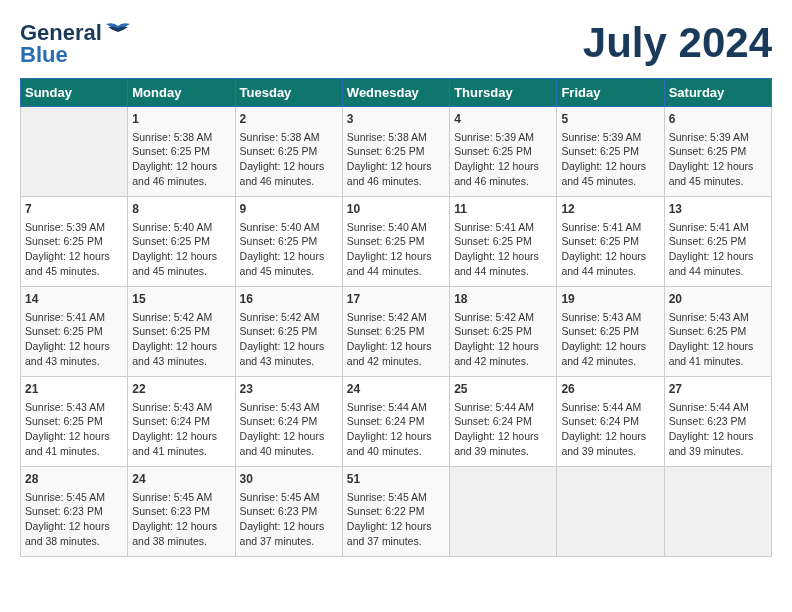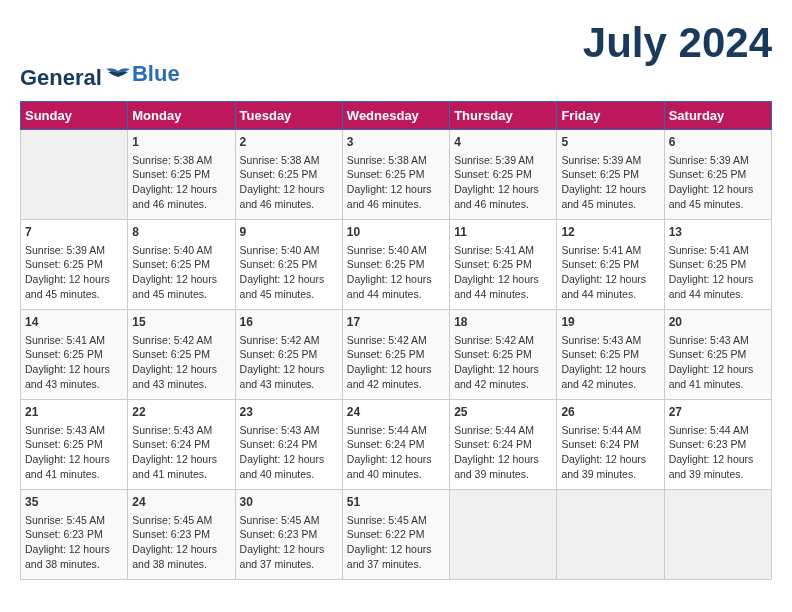--- a/index.html
+++ b/index.html
@@ -11,23 +11,22 @@
       padding: 20px;
     }
     .header-section {
       display: flex;
       justify-content: space-between;
       align-items: flex-start;
       margin-bottom: 10px;
     }
     .logo {
       display: flex;
-      flex-direction: row;
+      flex-direction: column;
       align-items: flex-start;
-      margin-top: 45px;
     }
     .logo-row {
       display: flex;
       align-items: center;
     }
     .title-section {
       text-align: center;
     }
     .month-title {
       font-size: 42px;
@@ -38,21 +37,21 @@
     .subtitle {
       font-size: 16px;
       color: #444;
     }
     table {
       width: 100%;
       border-collapse: collapse;
       font-size: 11px;
     }
     thead tr th {
-      background-color: #be185d;
+      background-color: #0f766e;
       color: #fff;
       padding: 6px 4px;
       text-align: left;
       font-size: 13px;
       font-weight: bold;
       border: 1px solid #2a6db5;
     }
     tbody tr td {
       border: 1px solid #ccc;
       vertical-align: top;
@@ -304,21 +303,21 @@
         <td>
           <span class="day-number">27</span>
           <span style="display: block;">Sunrise: 5:44 AM</span>
           <span style="display: block;">Sunset: 6:23 PM</span>
           <span style="display: block;">Daylight: 12 hours</span>
           <span style="display: block;">and 39 minutes.</span>
         </td>
       </tr>
       <tr>
         <td>
-          <span class="day-number">35</span>
+          <span class="day-number">28</span>
           <span style="display: block;">Sunrise: 5:45 AM</span>
           <span style="display: block;">Sunset: 6:23 PM</span>
           <span style="display: block;">Daylight: 12 hours</span>
           <span style="display: block;">and 38 minutes.</span>
         </td>
         <td>
           <span class="day-number">24</span>
           <span style="display: block;">Sunrise: 5:45 AM</span>
           <span style="display: block;">Sunset: 6:23 PM</span>
           <span style="display: block;">Daylight: 12 hours</span>

